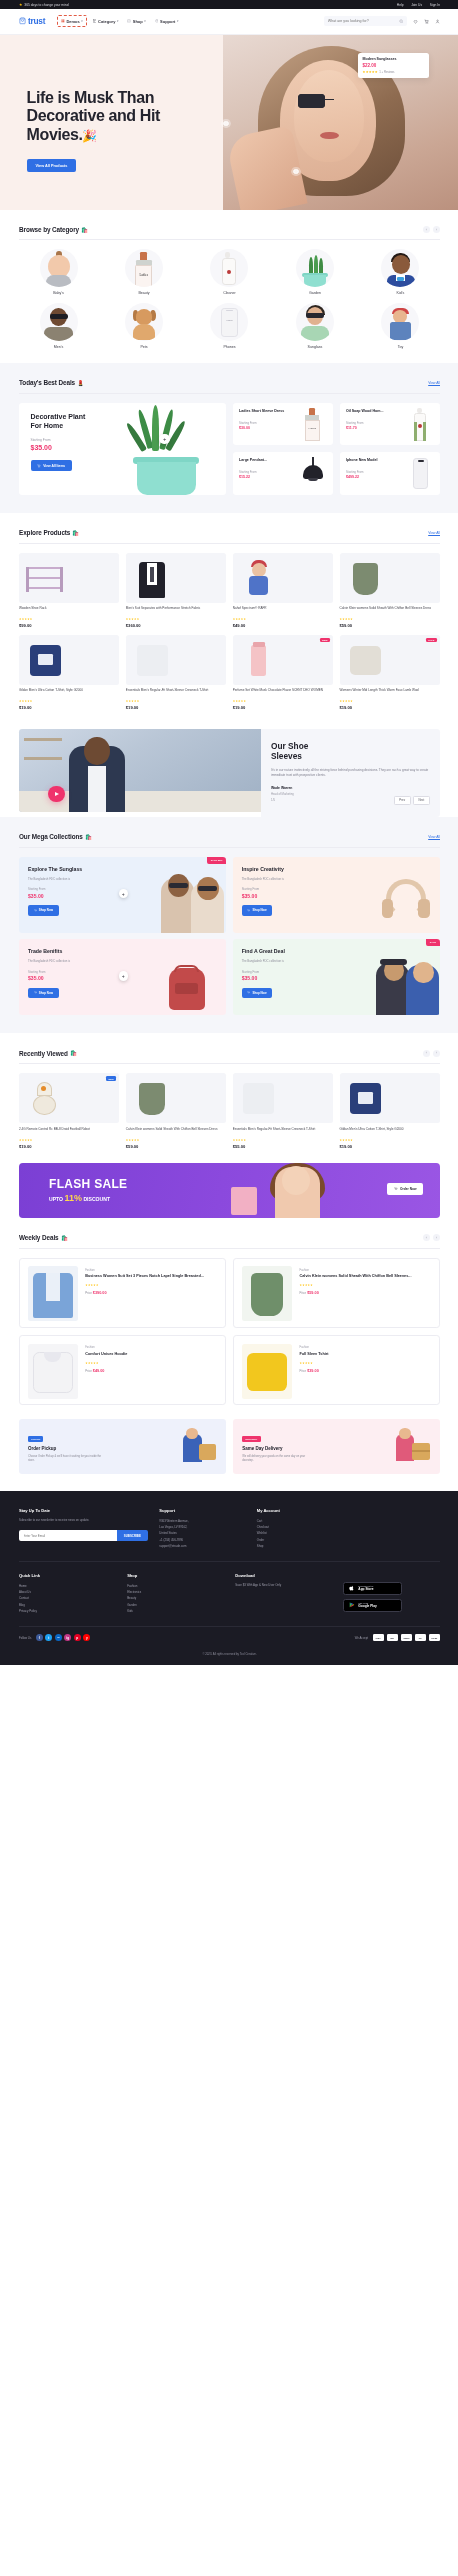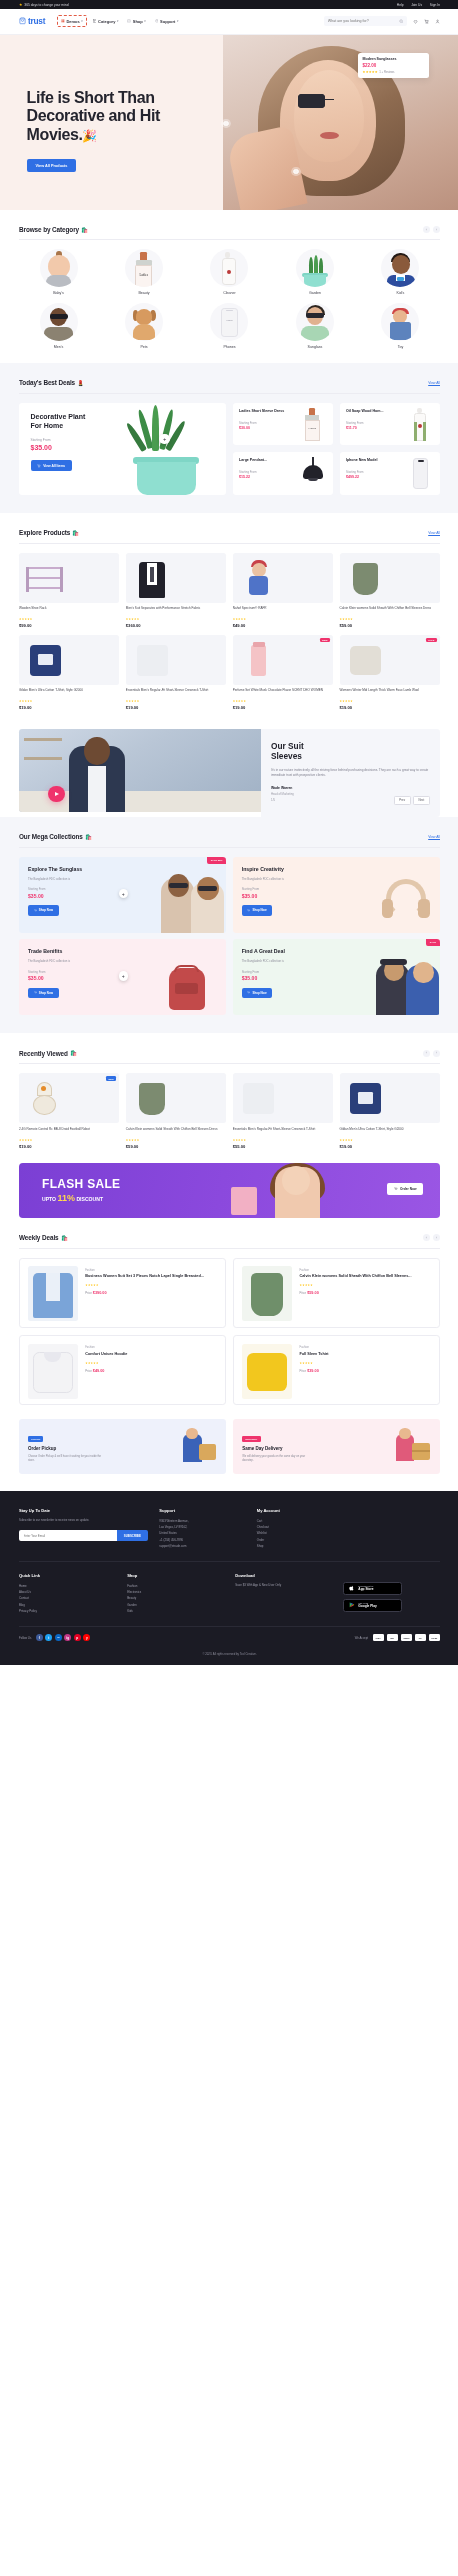--- a/index.html
+++ b/index.html
@@ -207,21 +207,21 @@
   .mega-btn { margin-top:6.4px; background:#2f6fe4; color:#fff; border:0; border-radius:1.9px; padding:3.2px 5.7px; font-size:2.9px; font-weight:700; display:inline-flex; align-items:center; gap:1.9px; cursor:pointer; font-family:"Liberation Sans", sans-serif; }
   .mega-badge { position:absolute; right:0; top:0; background:#ef336c; color:#fff; font-size:2.4px; font-weight:700; padding:1.9px 3.8px; border-bottom-left-radius:1.9px; }
   .mega-img { position:absolute; right:0; bottom:0; width:52%; height:100%; }
   .mc-plus { position:absolute; left:48%; top:42%; width:9.6px; height:9.6px; border-radius:50%; background:#fff; box-shadow:0 1.3px 3.8px rgba(0,0,0,.18); display:flex; align-items:center; justify-content:center; font-size:5.1px; color:#33333d; z-index:5; cursor:pointer; }
 
   
   .rv-grid { display:grid; grid-template-columns:repeat(4,1fr); gap:6.4px; padding-top:9px; }
 
   
   .flash { margin:14px auto 0; width:421px; height:55px; border-radius:3.8px; background:linear-gradient(100deg,#7b3fd4 0%,#8b49dd 48%,#9a56e4 100%); position:relative; overflow:hidden; display:flex; align-items:center; }
-  .flash-l { padding-left:23px; z-index:3; }
+  .flash-l { padding-left:30px; z-index:3; }
   .flash-t { font-size:12px; font-weight:700; color:#fff; letter-spacing:0.3px; }
   .flash-s { font-size:5.1px; font-weight:700; color:#fff; margin-top:1.9px; }
   .flash-s b { font-size:9px; color:#ffd84d; }
   .flash-img { position:absolute; right:76px; bottom:0; width:134px; height:55px; }
   .flash-girl { position:absolute; left:45px; bottom:0; width:45px; height:51px; background:#f0c9ae; border-radius:16.6px 16.6px 0 0; }
   .flash-hair { position:absolute; left:40px; bottom:18px; width:55px; height:37px; background:#7a4a2c; border-radius:25.5px 25.5px 11.5px 11.5px; }
   .flash-face { position:absolute; left:52px; bottom:23px; width:28px; height:29px; background:#f3d2b8; border-radius:50%; z-index:2; }
   .flash-bag { position:absolute; left:1.3px; bottom:2.5px; width:25.5px; height:28px; background:#f2b0c4; border-radius:1.9px; }
   .flash-btn { position:absolute; right:16.6px; top:20.4px; background:#fff; color:#2b2b35; border:0; border-radius:1.9px; padding:3.8px 7px; font-size:3.2px; font-weight:700; display:flex; align-items:center; gap:2.5px; cursor:pointer; z-index:4; font-family:"Liberation Sans", sans-serif; }
 
@@ -366,21 +366,21 @@
           <i></i>
           <i></i>
           <span class="bridge"></span>
         </div>
       <div class="lips"></div>
       <div class="arm"></div>
     </div>
     <div class="hero-inner">
       <div class="hero-text">
         <div class="hero-title">
-          <div>Life is Short Than</div>
+          <div>Life is Musk Than</div>
           <div>Decorative and Hit</div>
           <div><span>Movies.</span><span class="hero-emoji">🎉</span></div>
         </div>
         <button class="hero-btn">View All Products</button>
       </div>
       <div class="hero-dot d1"></div>
       <div class="hero-dot d2"></div>
       <div class="hero-card">
         <div class="hero-card-name">Modern Sunglasses</div>
         <div class="hero-card-price">$22.00</div>
@@ -708,21 +708,21 @@
           <span class="fb-desk"></span>
           <span class="fb-person"></span>
           <span class="fb-shirt"></span>
           <span class="fb-head"></span>
           <div class="fb-play">
               <i></i>
             </div>
         </div>
         <div class="fb-right">
           <div class="fb-title">
-            <div>Our Suit</div>
+            <div>Our Shoe</div>
             <div>Sleeves</div>
           </div>
           <div class="fb-body">It's in our nature instinctively all the striving force behind purchasing decisions. They are such a great way to create immediate trust with prospective clients.</div>
           <div class="fb-name">Wade Warren</div>
           <div class="fb-role">Head of Marketing</div>
           <div class="fb-nav">
             <span class="fb-count">1/5</span>
             <div class="fb-btns">
               <button class="fb-btn">Prev</button>
               <button class="fb-btn">Next</button>

